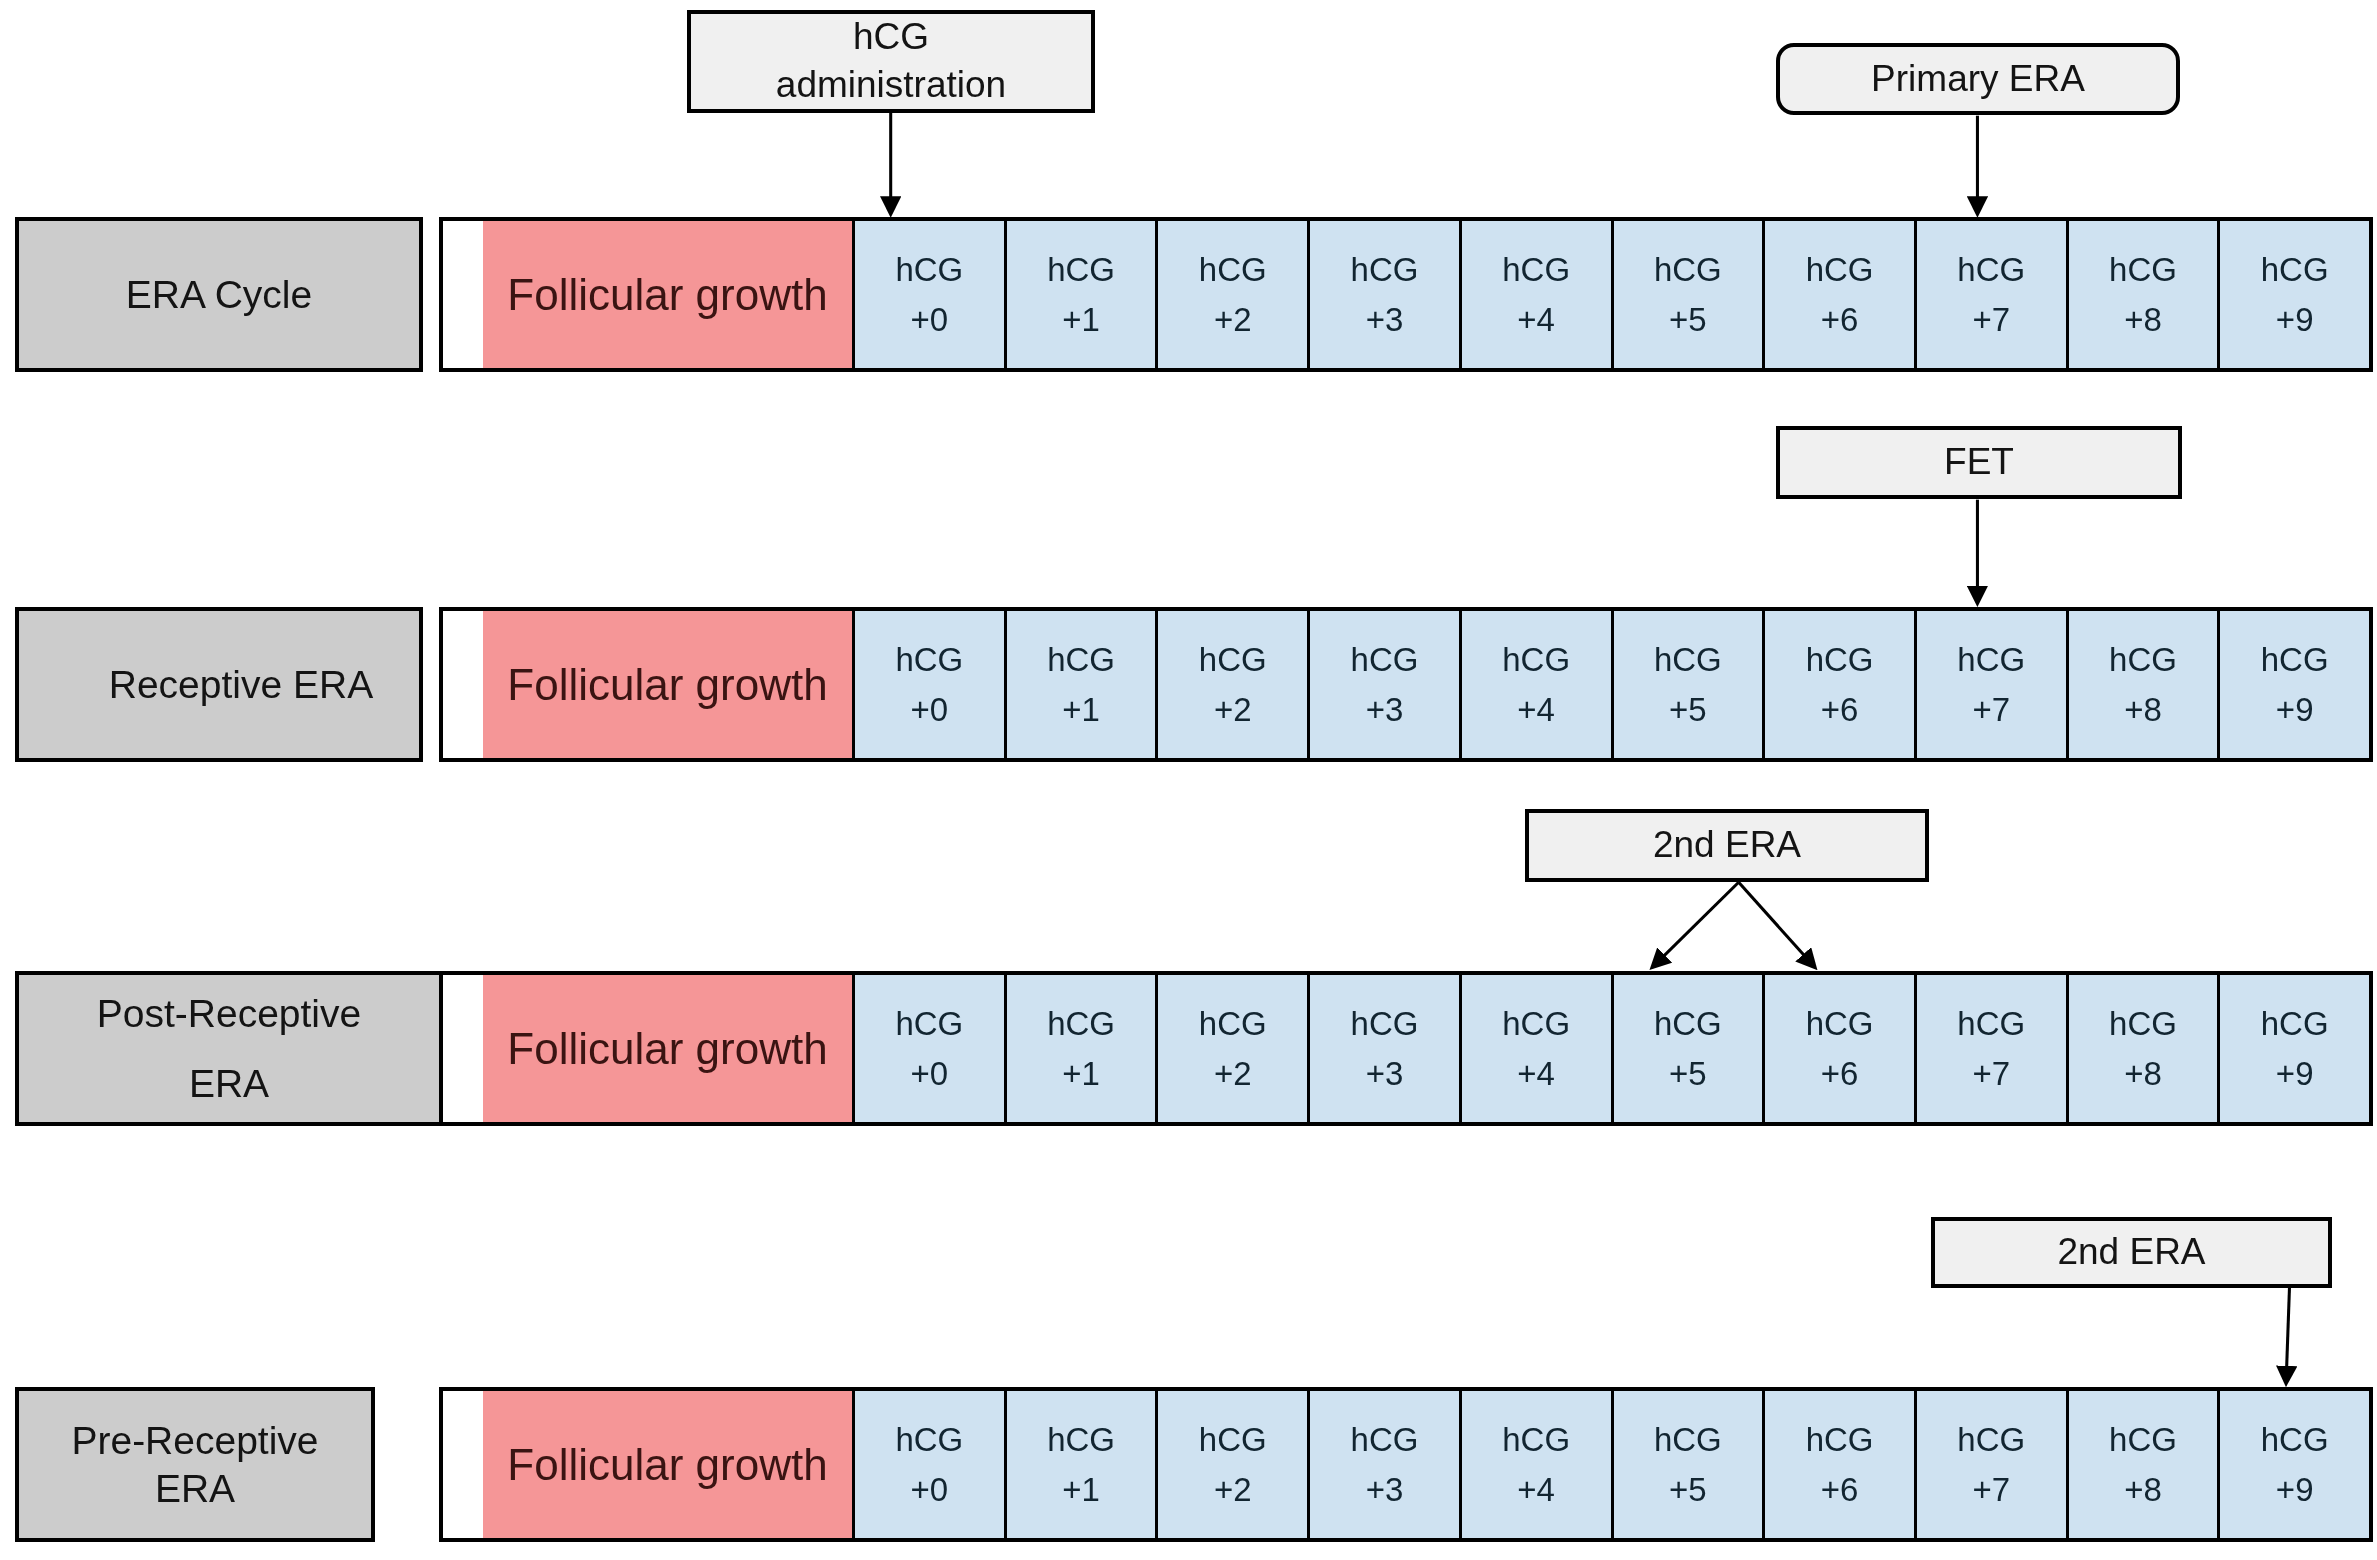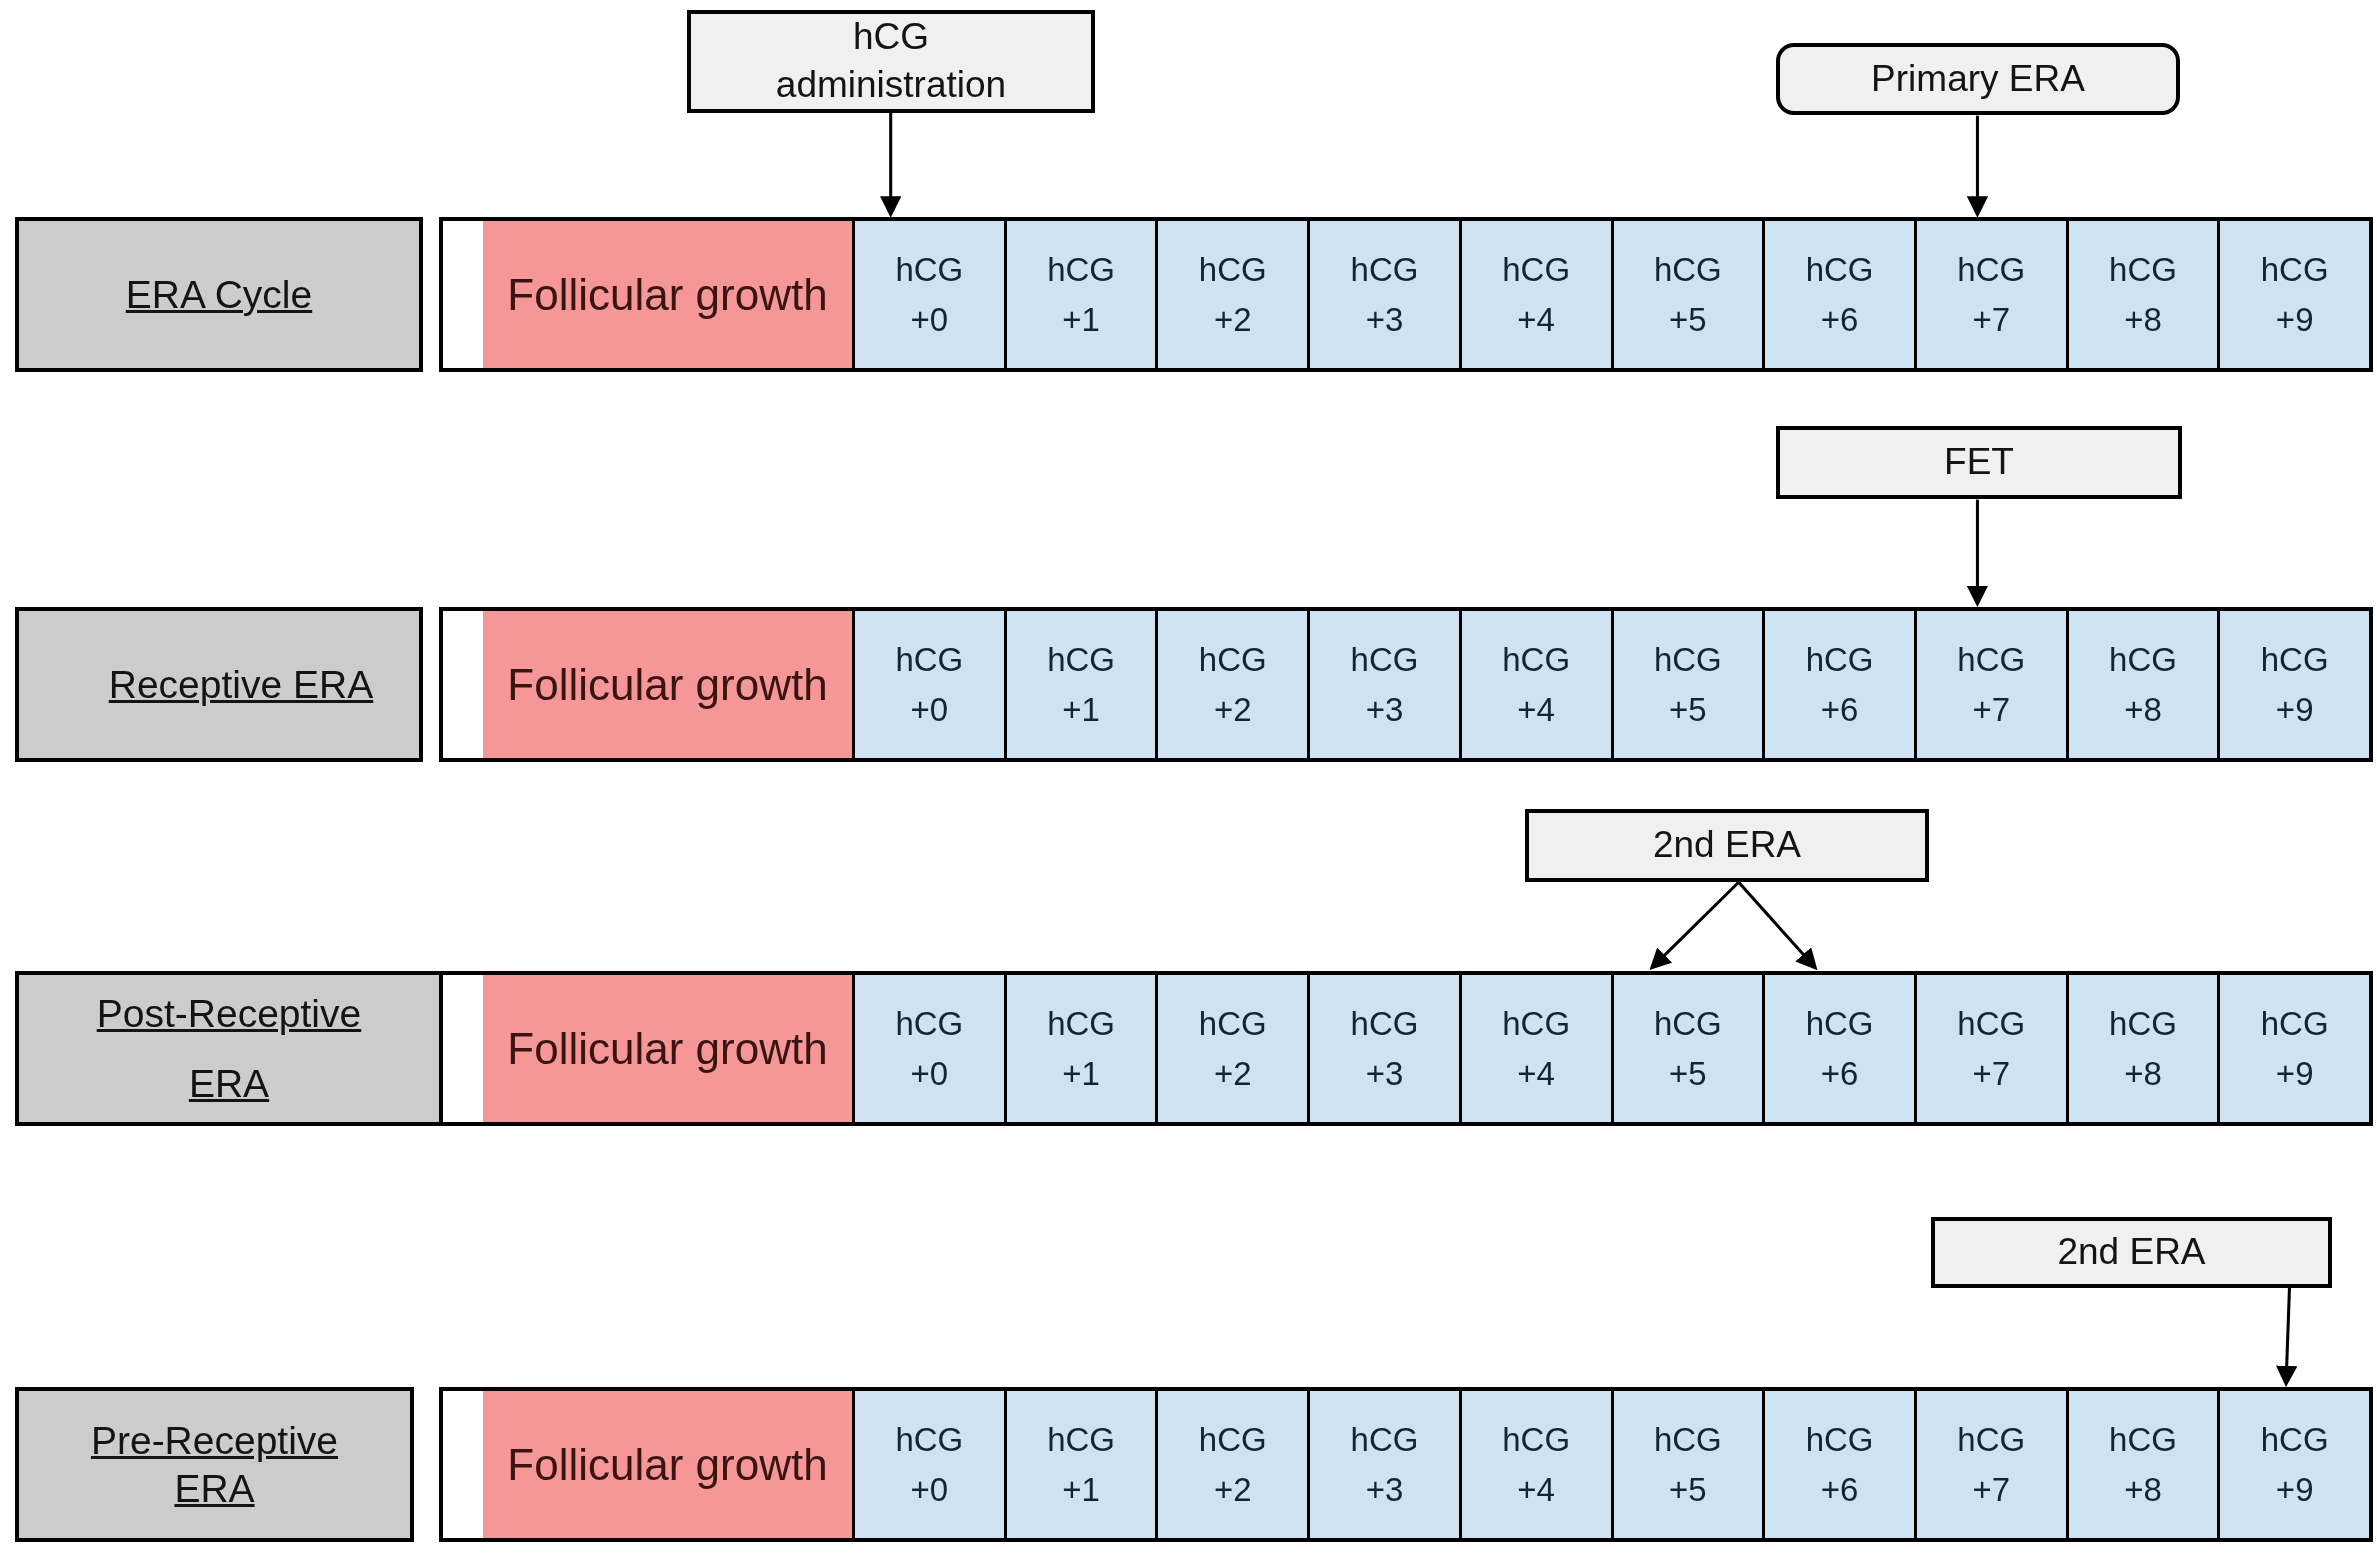--- a/index.html
+++ b/index.html
@@ -2,21 +2,21 @@
 <html style="--c-label: #cccccc; --c-pink: #f59697; --c-blue: #cfe2f1; --c-callout: #f0f0f0; --c-border: #000000; --c-text: #141414; --c-pinktext: #3a1412; --c-bluetext: #122531;font-size:11px"><head>
 <meta charset="utf-8">
 <style>
   html,body{margin:0;padding:0;background:#ffffff;}
   body{width:2377px;height:1561px;font-family:"Liberation Sans",sans-serif;}
   *{box-sizing:border-box;}
   #canvas{position:relative;width:2377px;height:1561px;background:#ffffff;overflow:hidden;}
   .row-label{
     position:absolute;background:var(--c-label,#ccc);border:4.1px solid var(--c-border,#000);
     display:flex;flex-direction:column;justify-content:center;
-    font-size:39px;line-height:1.22;color:var(--c-text,#141414);text-align:center;text-decoration:underline;
+    font-size:39px;line-height:1.22;color:var(--c-text,#141414);text-align:center;
   }
   .strip{
     position:absolute;border:4.7px solid var(--c-border,#000);display:flex;align-items:stretch;
     background:#fff;
   }
   .cell{
     display:flex;flex-direction:column;align-items:center;justify-content:center;
     text-align:center;min-width:0;
   }
   .cell.follicular{
@@ -190,21 +190,21 @@
       </div>
       <div class="cell day">
         <span>hCG</span>
         <span>+8</span>
       </div>
       <div class="cell day">
         <span>hCG</span>
         <span>+9</span>
       </div>
     </div>
-    <div class="row-label" style="left: 15px; top: 1387px; width: 399px; height: 155px;">
+    <div class="row-label" style="left: 15px; top: 1387px; width: 360px; height: 155px;">
       <span>Pre-Receptive</span>
       <span>ERA</span>
     </div>
     <div class="strip" style="left: 439px; top: 1387px; width: 1934px; height: 155px;">
       <div class="cell follicular">
         <span>Follicular growth</span>
       </div>
       <div class="cell day" style="border-left: 3.4px solid var(--c-border);">
         <span>hCG</span>
         <span>+0</span>

